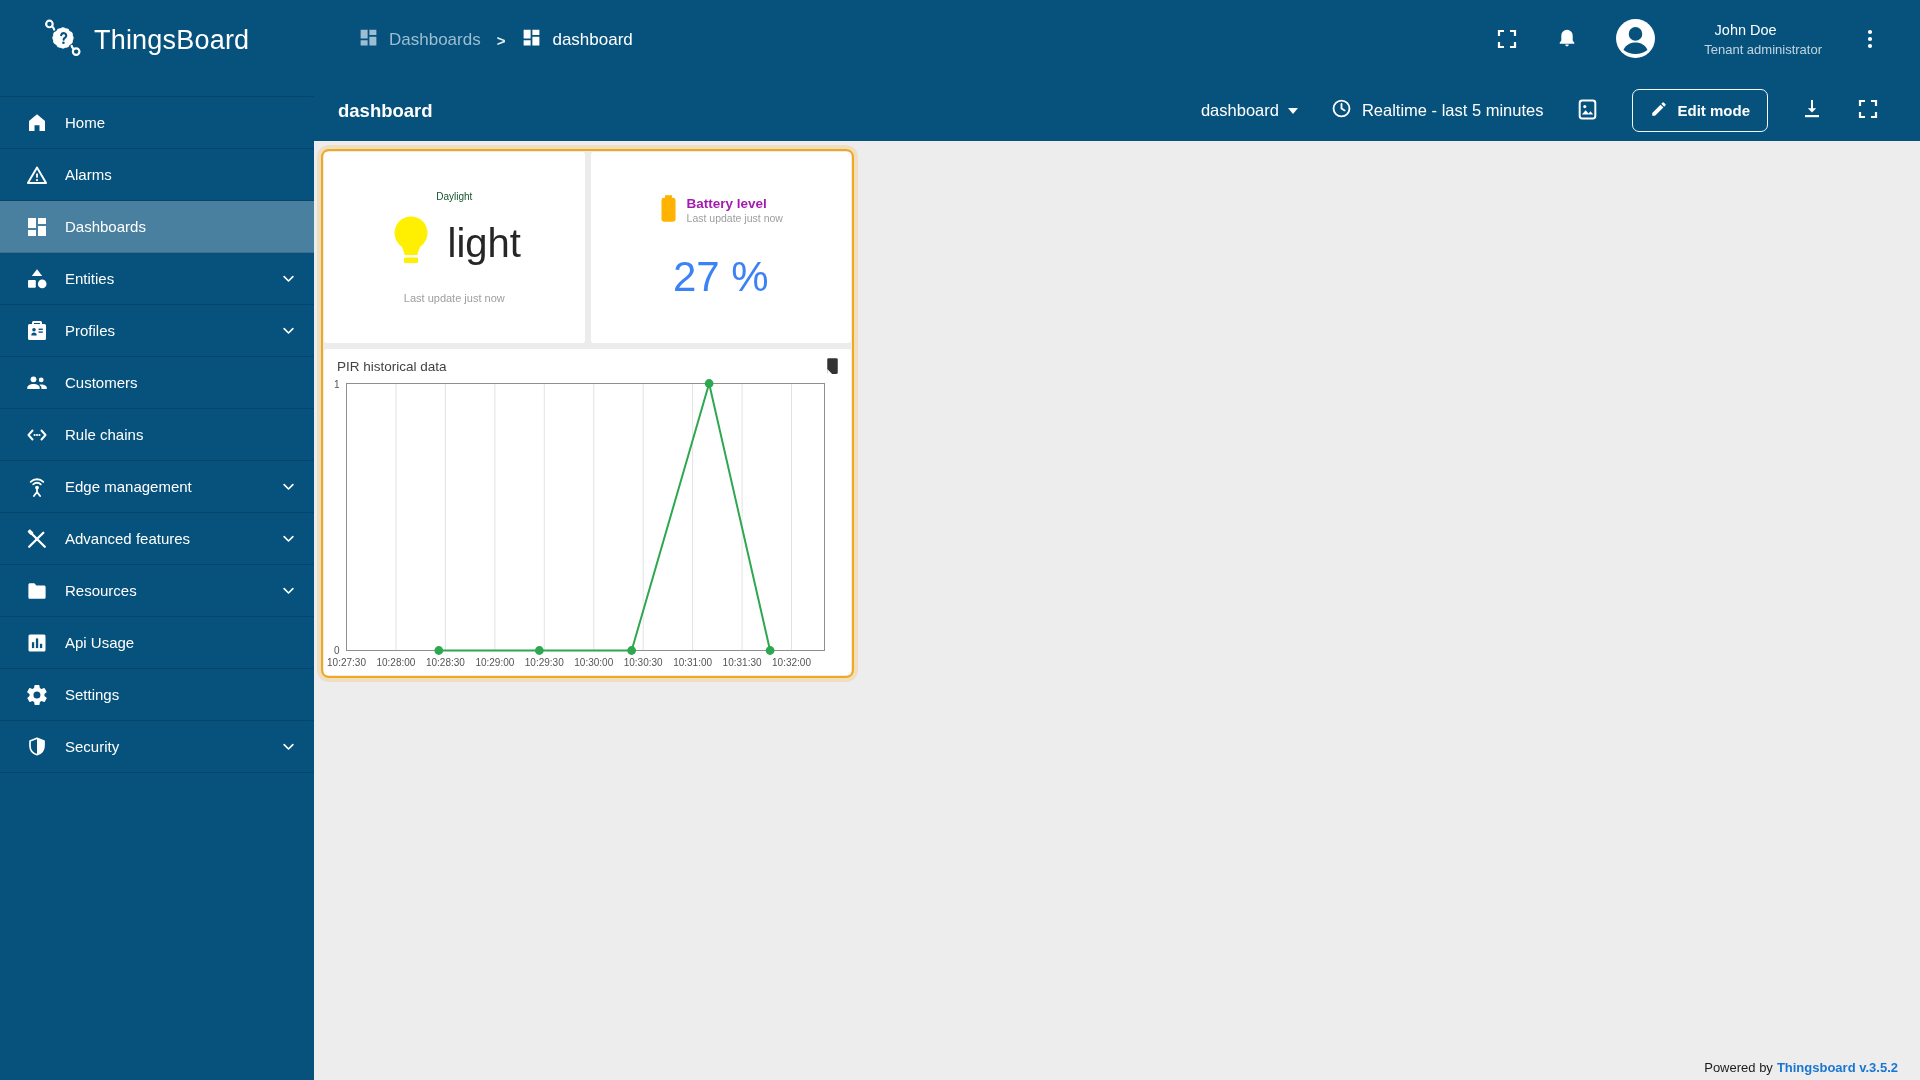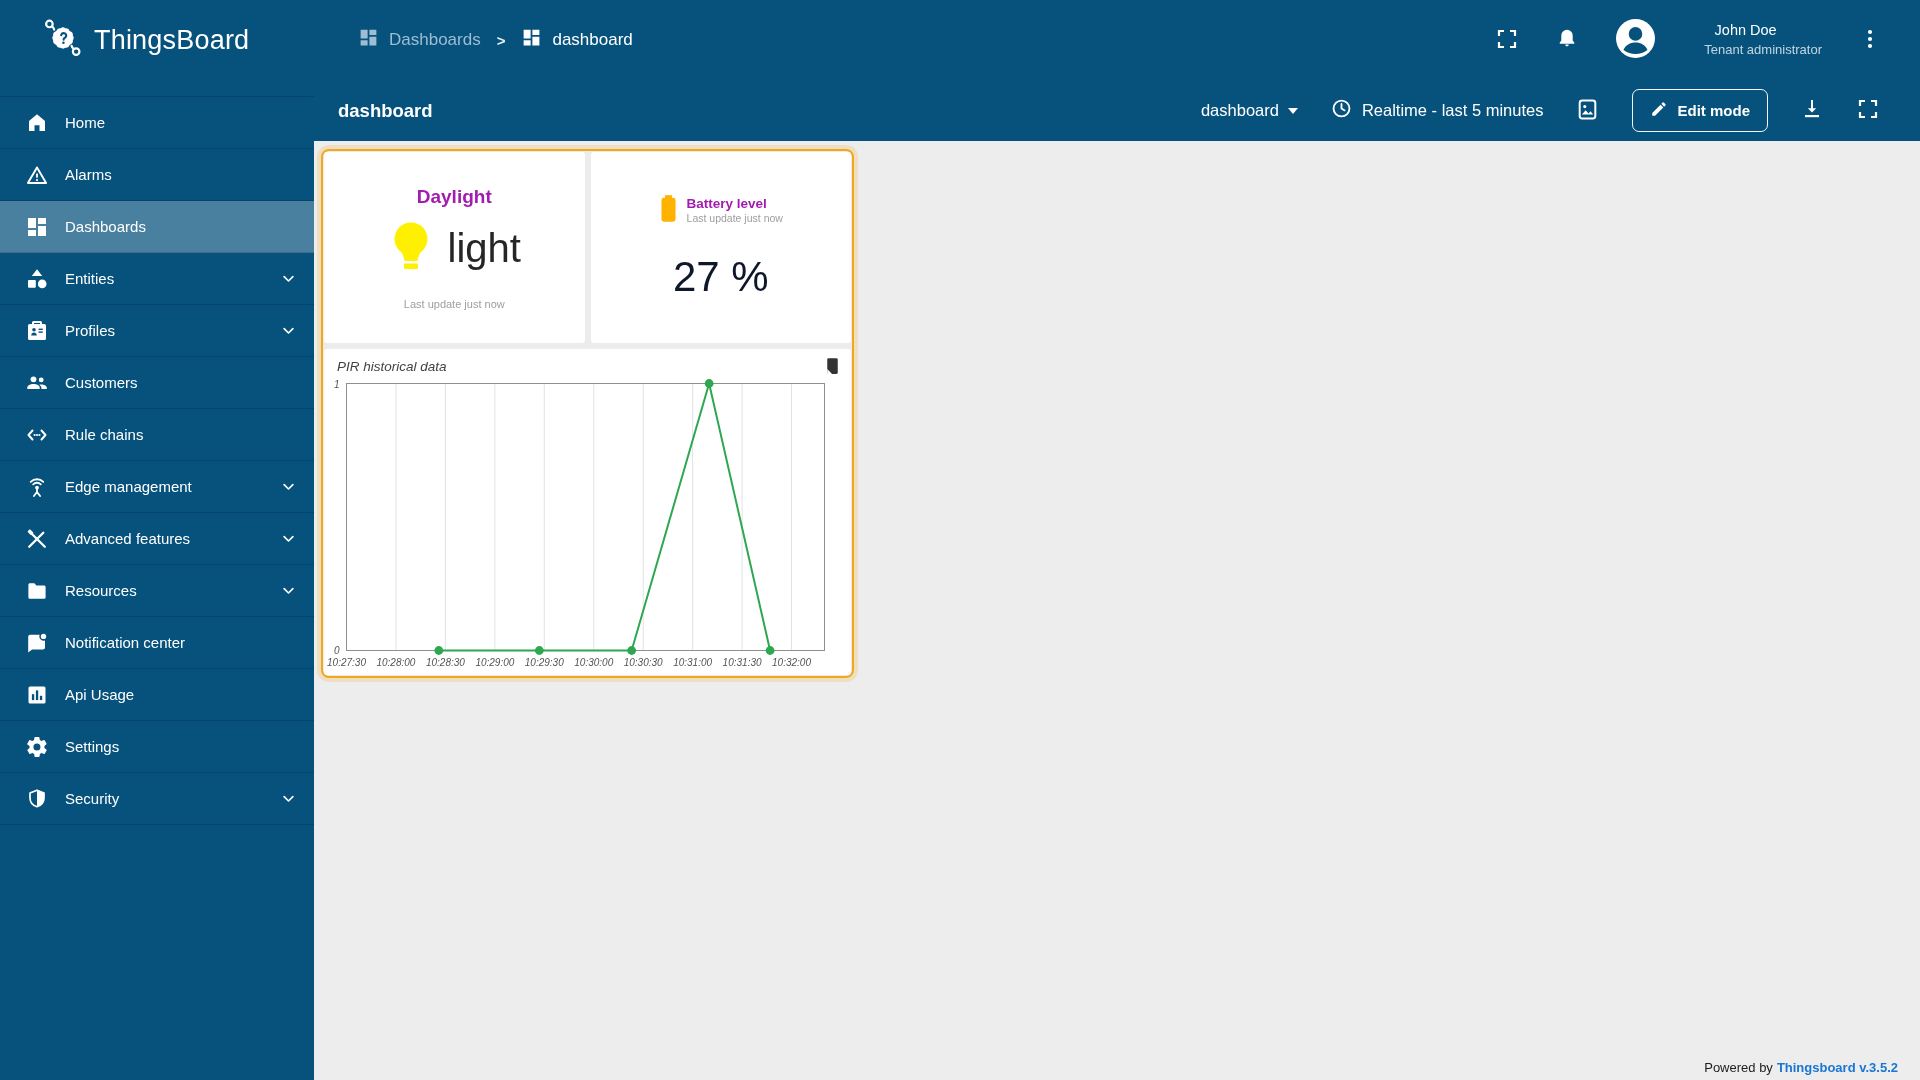--- a/index.html
+++ b/index.html
@@ -48,31 +48,31 @@
     border:1.3px solid rgba(255,255,255,0.95);border-radius:7px;padding:10px 17px;
     font-size:15px;font-weight:600;font-family:inherit;cursor:pointer;}
   
   .content{flex:1;background:var(--content-bg);position:relative;}
   .widget-group{position:absolute;left:7px;top:8px;width:533px;height:529px;
     border:2.5px solid var(--amber);border-radius:8px;background:#ececec;
     box-shadow:0 0 0 4px rgba(247,190,90,0.30);
     display:grid;grid-template-columns:1fr 1fr;grid-template-rows:191px 1fr;gap:6px;padding:1px;box-sizing:border-box;}
   .card{background:#fff;border-radius:3px;overflow:hidden;}
   .card.daylight{display:flex;flex-direction:column;align-items:center;justify-content:center;}
-  .dl-title{font-size:19px;font-weight:700;color:#a21caf;}
+  .dl-title{font-size:10px;font-weight:400;color:#14532d;}
   .dl-row{display:flex;align-items:center;gap:14px;margin-top:12px;}
   .dl-value{font-size:40px;font-weight:500;color:#262626;}
   .dl-caption{margin-top:20px;font-size:11px;color:#9e9e9e;}
   .card.battery{display:flex;flex-direction:column;align-items:center;justify-content:center;}
   .bat-head{display:flex;align-items:center;gap:9px;}
   .bat-texts{display:flex;flex-direction:column;line-height:1.3;}
   .bat-title{font-size:13.5px;font-weight:700;color:#a21caf;}
   .bat-sub{font-size:10.5px;color:#9e9e9e;}
-  .bat-value{margin-top:26px;font-size:42px;font-weight:500;color:#0f172a;}
-  .card.chartcard{grid-column:1 / 3;position:relative;font-style:italic;}
+  .bat-value{margin-top:26px;font-size:42px;font-weight:500;color:#3b82f6;}
+  .card.chartcard{grid-column:1 / 3;position:relative;}
   .chart-title{position:absolute;left:13px;top:10px;font-size:13.5px;color:#424242;}
   .chart-corner{position:absolute;right:11px;top:8px;}
   .chart-svg{position:absolute;left:0;top:30px;}
   .footer{position:absolute;right:22px;bottom:5px;font-size:13px;color:#1c1c1c;}
   .footer a{color:#1976d2;font-weight:700;text-decoration:none;margin-left:4px;cursor:pointer;}
 </style>
 </head>
 <body>
 
 <div class="app">
@@ -214,29 +214,20 @@
             <svg width="24" height="24" viewBox="0 0 24 24" fill="currentColor">
               <path d="M3.4 5.8c0-.9.7-1.6 1.6-1.6h4.4l2 2.3h7.6c.9 0 1.6.7 1.6 1.6v10.1c0 .9-.7 1.6-1.6 1.6H5c-.9 0-1.6-.7-1.6-1.6z"></path>
             </svg>
           </span>
           <span>Resources</span>
           <span class="chev">
             <svg width="15" height="15" viewBox="0 0 24 24">
               <path d="M5 9l7 7 7-7" fill="none" stroke="#fff" stroke-width="2.6" stroke-linecap="round" stroke-linejoin="round"></path>
             </svg>
           </span>
-        </div>
-        <div class="nav-item">
-          <span class="nicon">
-            <svg width="24" height="24" viewBox="0 0 24 24" fill="currentColor">
-              <path d="M3.2 5.7c0-1.1.9-2 2-2h9.4a4.5 4.5 0 0 0 4 6.1c.5 0 .9-.1 1.4-.2v6.8c0 1.1-.9 2-2 2H7.1l-3.9 3z"></path>
-              <circle cx="18.5" cy="5.4" r="2.7"></circle>
-            </svg>
-          </span>
-          <span>Notification center</span>
         </div>
         <div class="nav-item">
           <span class="nicon">
             <svg width="24" height="24" viewBox="0 0 24 24">
               <path d="M5 3.5h14A1.5 1.5 0 0 1 20.5 5v14a1.5 1.5 0 0 1-1.5 1.5H5A1.5 1.5 0 0 1 3.5 19V5A1.5 1.5 0 0 1 5 3.5z" fill="currentColor"></path>
               <rect x="6.9" y="11.2" width="2.3" height="5.9" fill="#06527c"></rect>
               <rect x="10.9" y="7.4" width="2.3" height="9.7" fill="#06527c"></rect>
               <rect x="14.9" y="12.8" width="2.3" height="4.3" fill="#06527c"></rect>
             </svg>
           </span>

